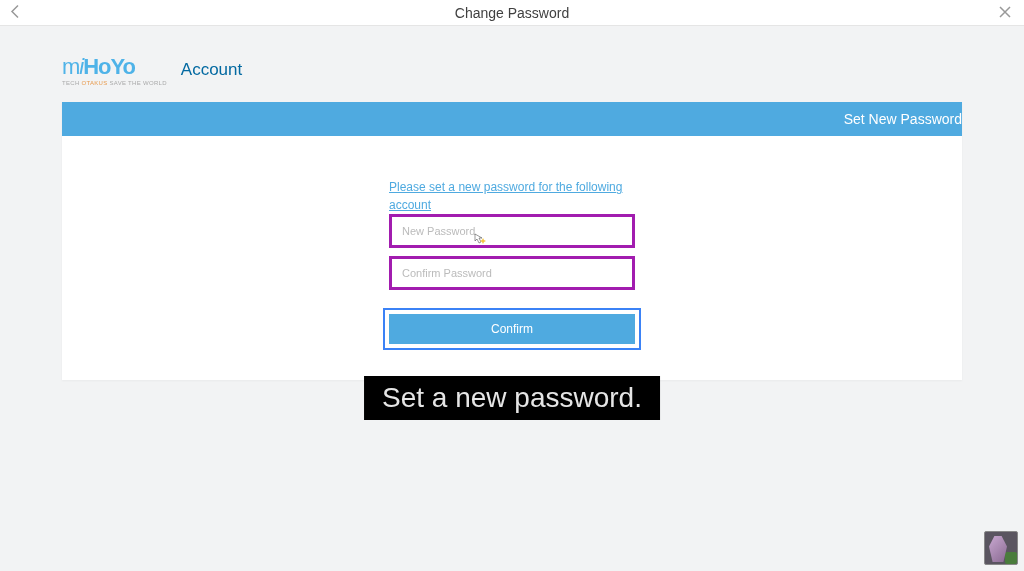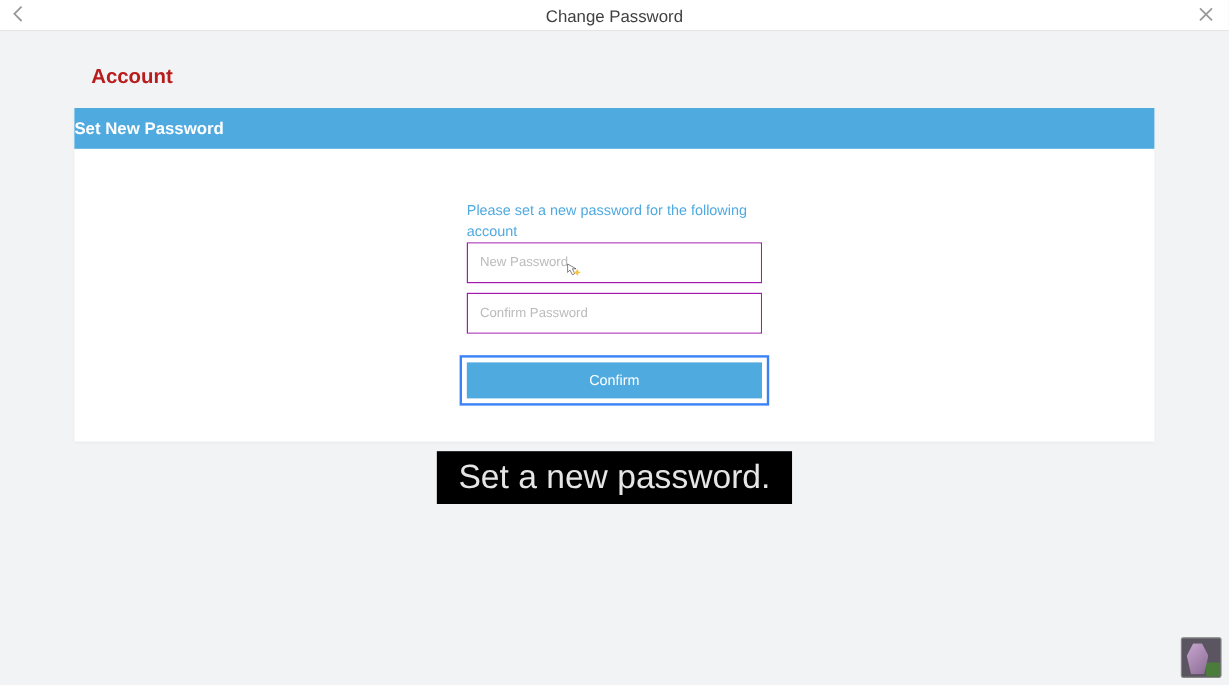--- a/index.html
+++ b/index.html
@@ -68,60 +68,61 @@
     .logo-main .m { color: #4fb3e8; }
     .logo-main .ii { color: #4fb3e8; font-style: italic; }
     .logo-main .hoy { color: #4fb3e8; font-weight: 700; }
     .logo-sub {
       font-size: 6px;
       color: #aaa;
       letter-spacing: 0.3px;
     }
     .logo-sub .orange { color: #e89b4f; }
     .account-label {
-      color: #b91c1c;
+      color: #0369a1;
       font-size: 17px;
       margin-left: 14px;
-      font-weight: 700;
+      font-weight: 400;
     }
     .card {
       background: #fff;
       box-shadow: 0 1px 2px rgba(0,0,0,0.04);
     }
     .banner {
       background: #4faae0;
       color: #fff;
-      text-align: left;
+      text-align: right;
       font-size: 14px;
       padding: 9px 0;
-      font-weight: 700;
+      font-weight: 400;
     }
     .form-area {
       padding: 42px 0 30px 0;
       display: flex;
       flex-direction: column;
       align-items: center;
     }
     .instruction {
       color: #4faae0;
       font-size: 12px;
       width: 246px;
       text-align: left;
       line-height: 1.5;
+      text-decoration: underline;
     }
     .username {
       color: #4faae0;
       font-size: 11px;
       width: 246px;
       text-align: left;
       margin-bottom: 12px;
     }
     .input-wrap {
       width: 246px;
-      border: 1px solid #a21caf;
+      border: 3px solid #a21caf;
       height: 34px;
       margin-bottom: 8px;
       position: relative;
       display: flex;
       align-items: center;
     }
     .input-wrap input {
       border: none;
       outline: none;
       width: 100%;
@@ -211,20 +212,24 @@
   <span class="window-title">Change Password</span>
   <span class="close-btn">
     <svg width="14" height="14" viewBox="0 0 14 14">
         <path d="M2 2 L12 12 M12 2 L2 12" stroke="#999" stroke-width="1.5"></path>
       </svg>
   </span>
 </div>
 
 <div class="page-container">
   <div class="logo-row">
+    <div class="logo">
+      <span class="logo-main"><span class="m">m</span><span class="ii">i</span><span class="hoy">HoYo</span></span>
+      <span class="logo-sub">TECH <span class="orange">OTAKUS</span> SAVE THE WORLD</span>
+    </div>
     <span class="account-label">Account</span>
   </div>
 
   <div class="card">
     <div class="banner">Set New Password</div>
     <div class="form-area">
       <div class="instruction">Please set a new password for the following account</div>
 
       <div class="input-wrap">
         <input type="password" placeholder="New Password" style="">

